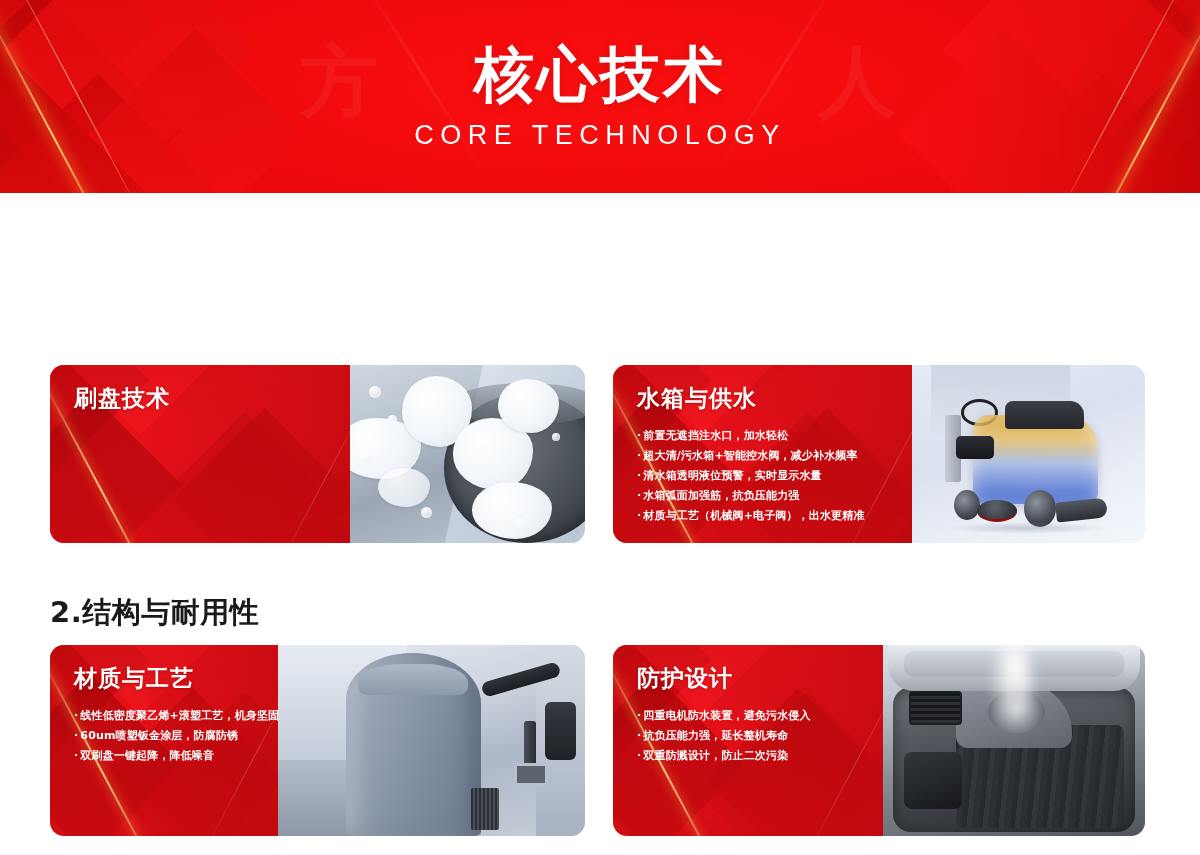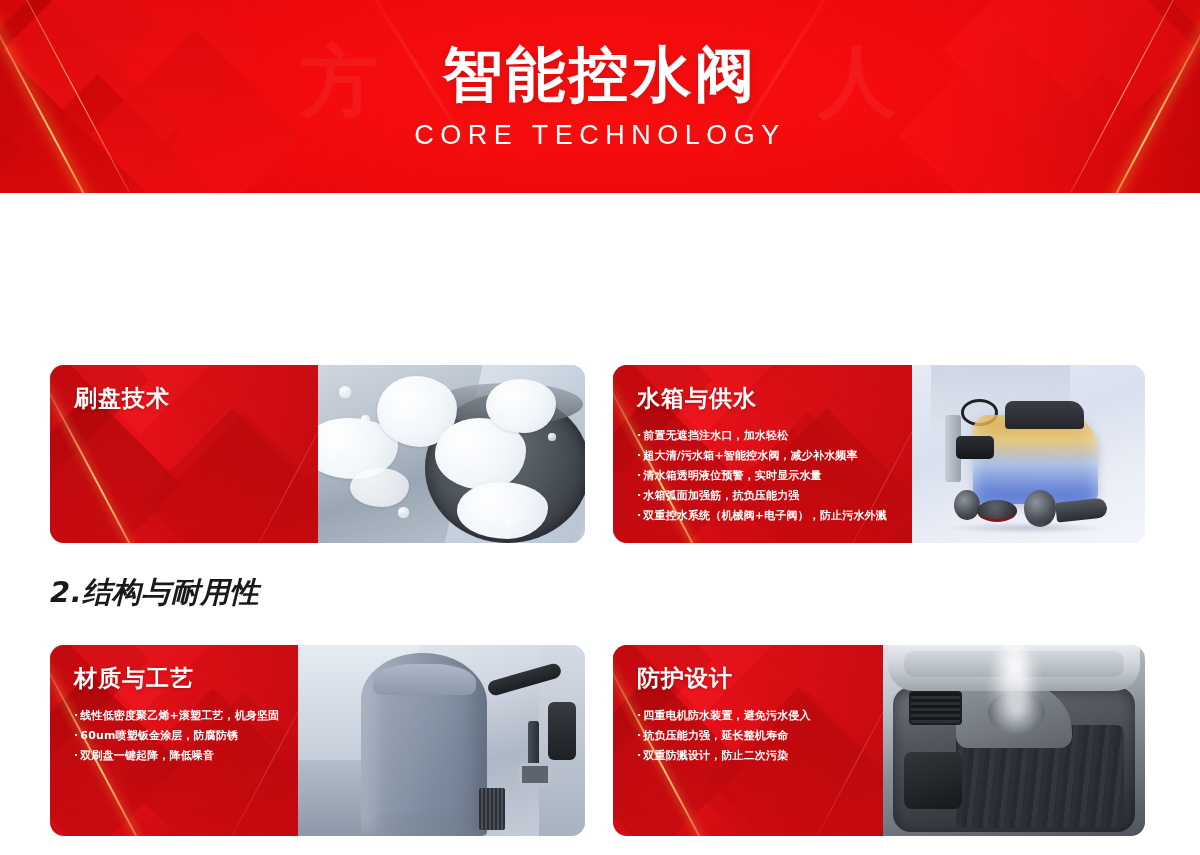--- a/index.html
+++ b/index.html
@@ -91,41 +91,41 @@
 
   
   .content { position:absolute; left:0; top:193px; width:1200px; height:662px; }
 
   .section-heading {
     position:absolute; left:50px;
     font-size:29px; font-weight:bold; color:#1a1a1a; letter-spacing:.5px;
     font-family:"DejaVu Sans","Liberation Sans",sans-serif; white-space:nowrap;
   }
   .sec1 { top:110px; }
-  .sec2 { top:380px;font-style:italic; }
+  .sec2 { top:400px; }
 
   .card {
     position:absolute; border-radius:14px; overflow:hidden;
     display:flex; background:#e9ecf4;
   }
   .card.r1 { top:172px; height:178px; }
   .card.r2 { top:452px; height:191px; }
   .card.c1 { left:50px; width:535px; }
   .card.c2 { left:613px; width:532px; }
 
   .card-red {
     position:relative; flex:0 0 auto; overflow:hidden;
     background:
       radial-gradient(ellipse 110% 130% at 25% 40%, #e8111a 0%, #d50d13 42%, #c20a10 72%, #ad070c 100%);
     display:flex; flex-direction:column; justify-content:flex-start;
     padding:18px 18px 14px 24px;
   }
-  .card.r1.c1 .card-red { width:268px;gap:46px; }
+  .card.r1.c1 .card-red { width:300px;gap:46px; }
   .card.r1.c2 .card-red { width:299px; }
-  .card.r2.c1 .card-red { width:248px; }
+  .card.r2.c1 .card-red { width:228px; }
   .card.r2.c2 .card-red { width:270px; }
 
   .red-deco { position:absolute; inset:0; overflow:hidden; pointer-events:none; }
   .rq { position:absolute; transform:rotate(45deg); }
   .rq1 { left:-70px; top:-55px; width:140px; height:140px; background:linear-gradient(135deg,#a50508,#cf0b11); opacity:.7; }
   .rq2 { left:-25px; top:55px;  width:130px; height:130px; background:linear-gradient(135deg,#9e0407,#c60a10); opacity:.6; }
   .rq3 { left:30px;  top:-75px; width:120px; height:120px; background:linear-gradient(135deg,#e81219,#ff1f26); opacity:.35; }
   .rq4 { left:120px; top:78px;  width:150px; height:150px; background:linear-gradient(135deg,#b00609,#d90d13); opacity:.45; }
   .rq5 { right:-40px; top:-50px; width:160px; height:160px; background:linear-gradient(135deg,#f0161d,#c30a10); opacity:.3; }
   .rq6 { right:20px;  top:70px;  width:130px; height:130px; background:linear-gradient(135deg,#a90508,#cc0a10); opacity:.4; }
@@ -363,21 +363,21 @@
     <div class="streakL"></div>
     <div class="streakL2"></div>
     <div class="streakR"></div>
     <div class="streakR2"></div>
     <div class="wispL"></div>
     <div class="wispR"></div>
     <div class="ghostL">方</div>
     <div class="ghostR">人</div>
   </div>
   <div class="banner-text">
-    <div class="banner-title">智能控水阀</div>
+    <div class="banner-title">核心技术</div>
     <div class="banner-sub">CORE TECHNOLOGY</div>
   </div>
 </div>
 
 <div class="content">
 
 
   <div class="card r1 c1">
     <div class="card-red">
       <div class="red-deco">
@@ -422,21 +422,21 @@
         <div class="rq rq6"></div>
         <div class="rstreak"></div>
         <div class="rstreak2"></div>
       </div>
       <div class="card-title">水箱与供水</div>
       <ul class="bullets">
         <li>前置无遮挡注水口，加水轻松</li>
         <li>超大清/污水箱+智能控水阀，减少补水频率</li>
         <li>清水箱透明液位预警，实时显示水量</li>
         <li>水箱弧面加强筋，抗负压能力强</li>
-        <li>双重控水系统（机械阀+电子阀），防止污水外溅</li>
+        <li>材质与工艺（机械阀+电子阀），出水更精准</li>
       </ul>
     </div>
     <div class="card-img img-machine">
       <div class="bg-panel"></div>
       <div class="mc-wheel-circle"></div>
       <div class="mc-column"></div>
       <div class="mc-body"></div>
       <div class="mc-tank-top"></div>
       <div class="mc-seat"></div>
       <div class="mc-wheel w1"></div>

